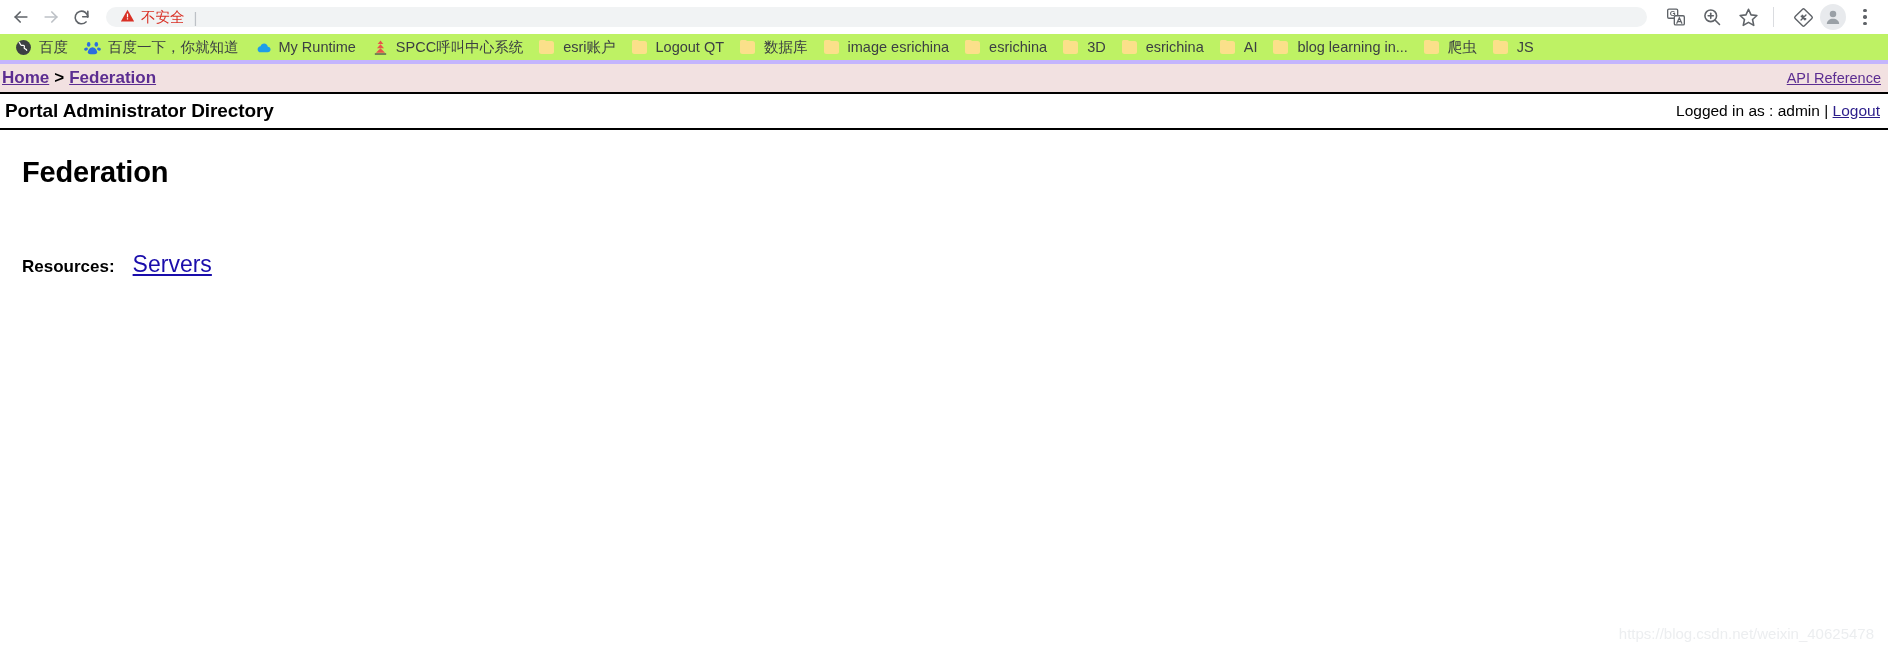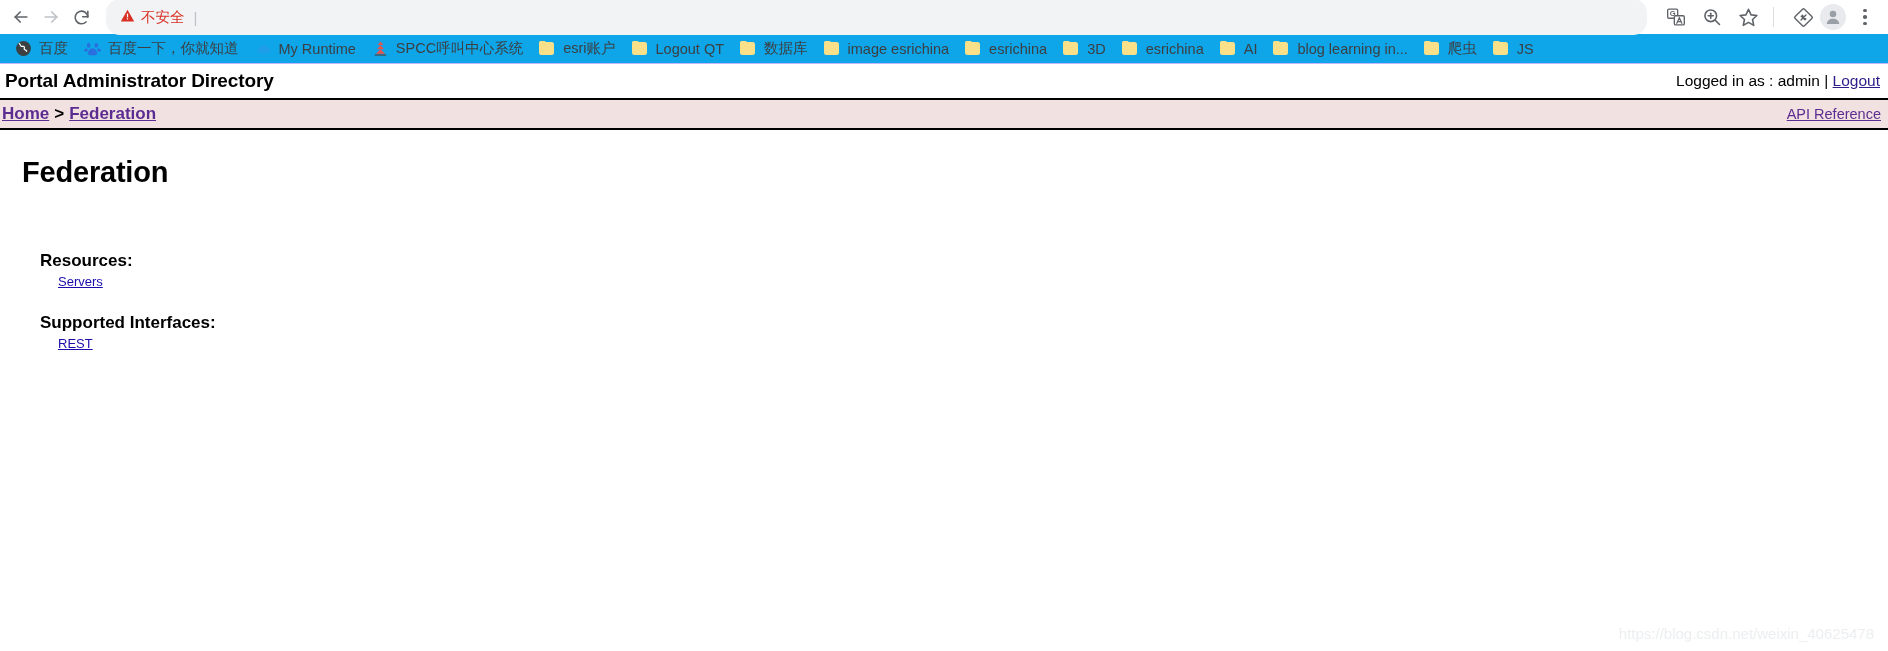--- a/index.html
+++ b/index.html
@@ -26,21 +26,21 @@
   .nav-btn {
     width: 30px; height: 30px;
     display: flex; align-items: center; justify-content: center;
     flex: 0 0 auto;
     cursor: pointer;
   }
   .nav-btn svg { display: block; }
 
   #omnibox {
     flex: 1 1 auto;
-    height: 36px;
+    height: 20px;
     margin: 0 8px 0 10px;
     background: #f1f3f4;
     border-radius: 14px;
     display: flex;
     align-items: center;
     padding: 0 14px;
     min-width: 0;
     overflow: hidden;
   }
   #security-warning {
@@ -107,22 +107,22 @@
     width: 3.5px; height: 3.5px; border-radius: 50%;
     background: #5f6368; display: block; margin: 1.6px 0;
   }
 
   
   #bookmarks-bar {
     display: flex;
     align-items: center;
     height: 30px;
     padding: 0 6px 0 8px;
-    background: #0ea5e9;
-    border-bottom: 1px solid #c4b5fd;
+    background: #bef264;
+    border-bottom: 4px solid #c4b5fd;
     overflow: hidden;
     white-space: nowrap;
   }
   .bookmark {
     display: flex;
     align-items: center;
     height: 24px;
     padding: 0 7px;
     margin-right: 2px;
     border-radius: 4px;
@@ -224,34 +224,32 @@
     color: #000000;
     margin: 0 0 62px 0;
     letter-spacing: -0.2px;
   }
   .info-row {
     display: flex;
     align-items: baseline;
     margin-bottom: 22px;
     font-size: 17px;
     padding-left: 0px;
-    flex-direction: column;
   }
   .info-label {
     font-weight: bold;
     color: #000000;
     white-space: nowrap;
   }
   .info-value {
     margin-left: 18px;
   }
   .info-value a {
     color: #1a0dab;
-    font-size: 13px;
-    margin-left: 18px;
+    font-size: 23px;
   }
 
   #watermark {
     position: absolute;
     right: 14px;
     bottom: 8px;
     font-size: 15px;
     color: #eceef0;
     white-space: nowrap;
     user-select: none;
@@ -455,47 +453,41 @@
     <div class="bookmark">
       <span class="folder-ico"></span>
       <span class="bm-label">JS</span>
     </div>
 
   </div>
 </div>
 
 <div id="page">
 
+  <div id="breadcrumb-bar">
+    <div id="breadcrumb">
+      <a href="#">Home</a><span class="sep">&gt;</span><a href="#">Federation</a>
+    </div>
+    <a href="#" id="api-ref-link">API Reference</a>
+  </div>
+
   <div id="portal-header">
     <div id="portal-title">Portal Administrator Directory</div>
     <div id="login-status">
       <span>Logged in as : admin |</span>
       <a href="#">Logout</a>
     </div>
   </div>
 
-  <div id="breadcrumb-bar">
-    <div id="breadcrumb">
-      <a href="#">Home</a><span class="sep">&gt;</span><a href="#">Federation</a>
-    </div>
-    <a href="#" id="api-ref-link">API Reference</a>
-  </div>
-
   <div id="content">
     <h1 id="page-heading">Federation</h1>
 
     <div class="info-row">
       <span class="info-label">Resources:</span>
       <span class="info-value">
         <a href="#">Servers</a>
       </span>
     </div>
 
-    <div class="info-row">
-      <span class="info-label">Supported Interfaces:</span>
-      <span class="info-value">
-        <a href="#">REST</a>
-      </span>
-    </div>
   </div>
 
   <div id="watermark">https://blog.csdn.net/weixin_40625478</div>
 </div>
 
 </body></html>

